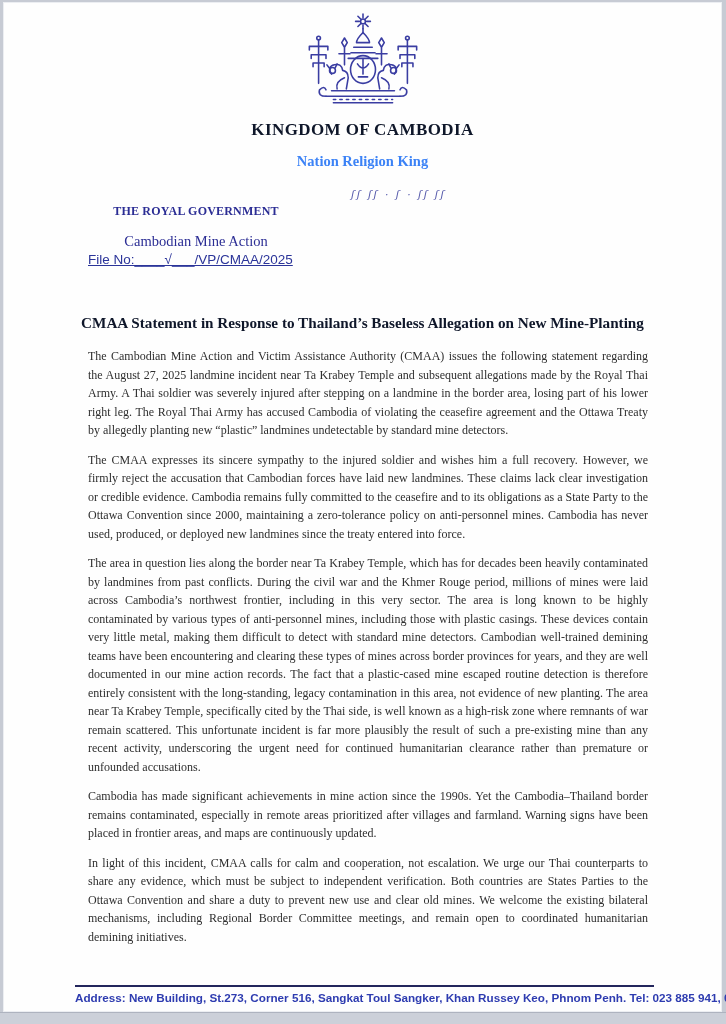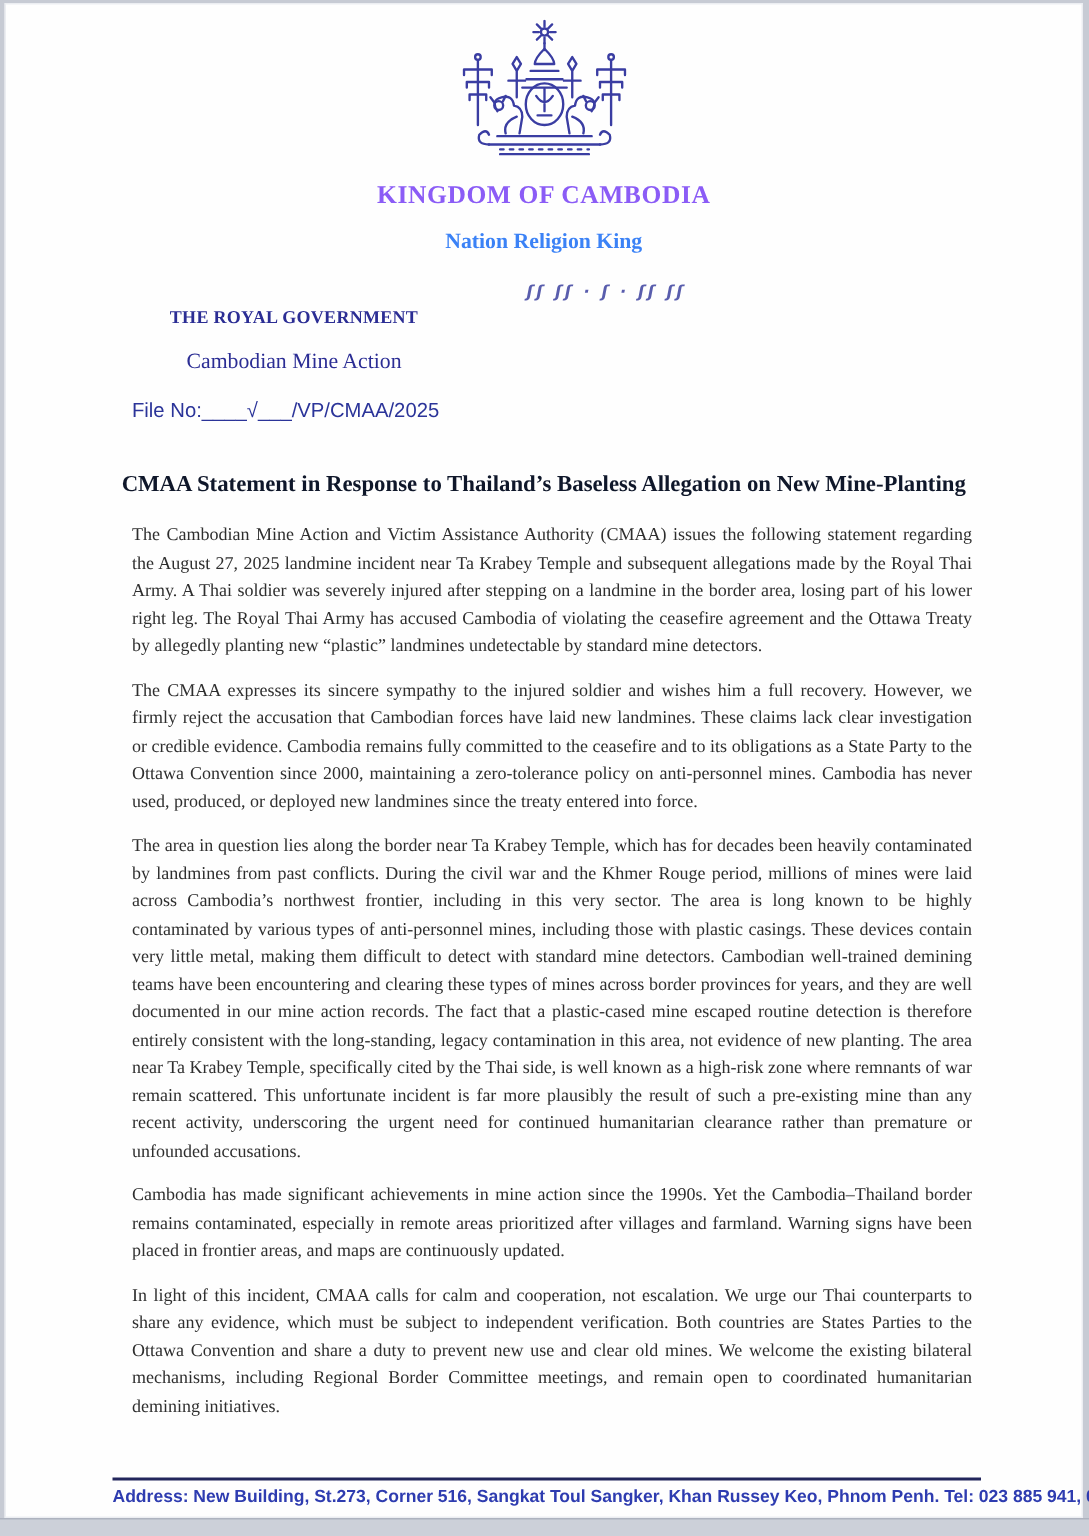--- a/index.html
+++ b/index.html
@@ -13,39 +13,39 @@
   .paper {
     position:absolute; left:3px; top:2px; width:719px; height:1010px;
     background:#fefefe;
     border-bottom:1px solid #b3b8c2;
     box-shadow: inset 0 0 0 1px #eceef2;
   }
   .emblem-wrap { text-align:center; margin-top:11px; height:101px; }
   .kingdom {
     text-align:center; margin-top:6px;
     font-weight:bold; font-size:17px; letter-spacing:0.4px;
-    color:#8b5cf6;
+    color:#0f172a;
   }
   .motto {
     text-align:center; margin-top:13px;
     font-weight:bold; font-size:14.5px; color:#3b82f6;
   }
   .header-row { position:relative; margin-top:16px; height:108px; }
   .left-block { position:absolute; left:72px; top:0; width:242px; text-align:center; color:#2b2d94; }
   .gov { font-weight:bold; font-size:12px; letter-spacing:0.2px;margin-top:18px; }
   .auth { font-weight:normal; font-size:14.5px; margin-top:12px; line-height:20px; }
   .fileno {
-    margin-top:15px; text-align:left; padding-left:13px;
+    margin-top:1px; text-align:left; padding-left:13px;
     font-family:"Liberation Sans", sans-serif;
-    font-size:13.5px; color:#2b3499;
+    font-size:13.5px; color:#2b3499;text-decoration:underline;
   }
   .ornament {
     position:absolute; left:348px; top:2px;
     font-family:"DejaVu Sans", sans-serif;
-    font-style:italic; font-weight:bold;
+    font-style:italic; font-weight:normal;
     font-size:11px; letter-spacing:2px;
     color:#3d429f; opacity:0.85;
   }
   .doc-title {
     text-align:center; margin-top:20px;
     font-weight:bold; font-size:15.2px; color:#0f172a;
   }
   .body-text { margin:15px 74px 0 85px; }
   .body-text p {
     margin:0 0 11px 0;

